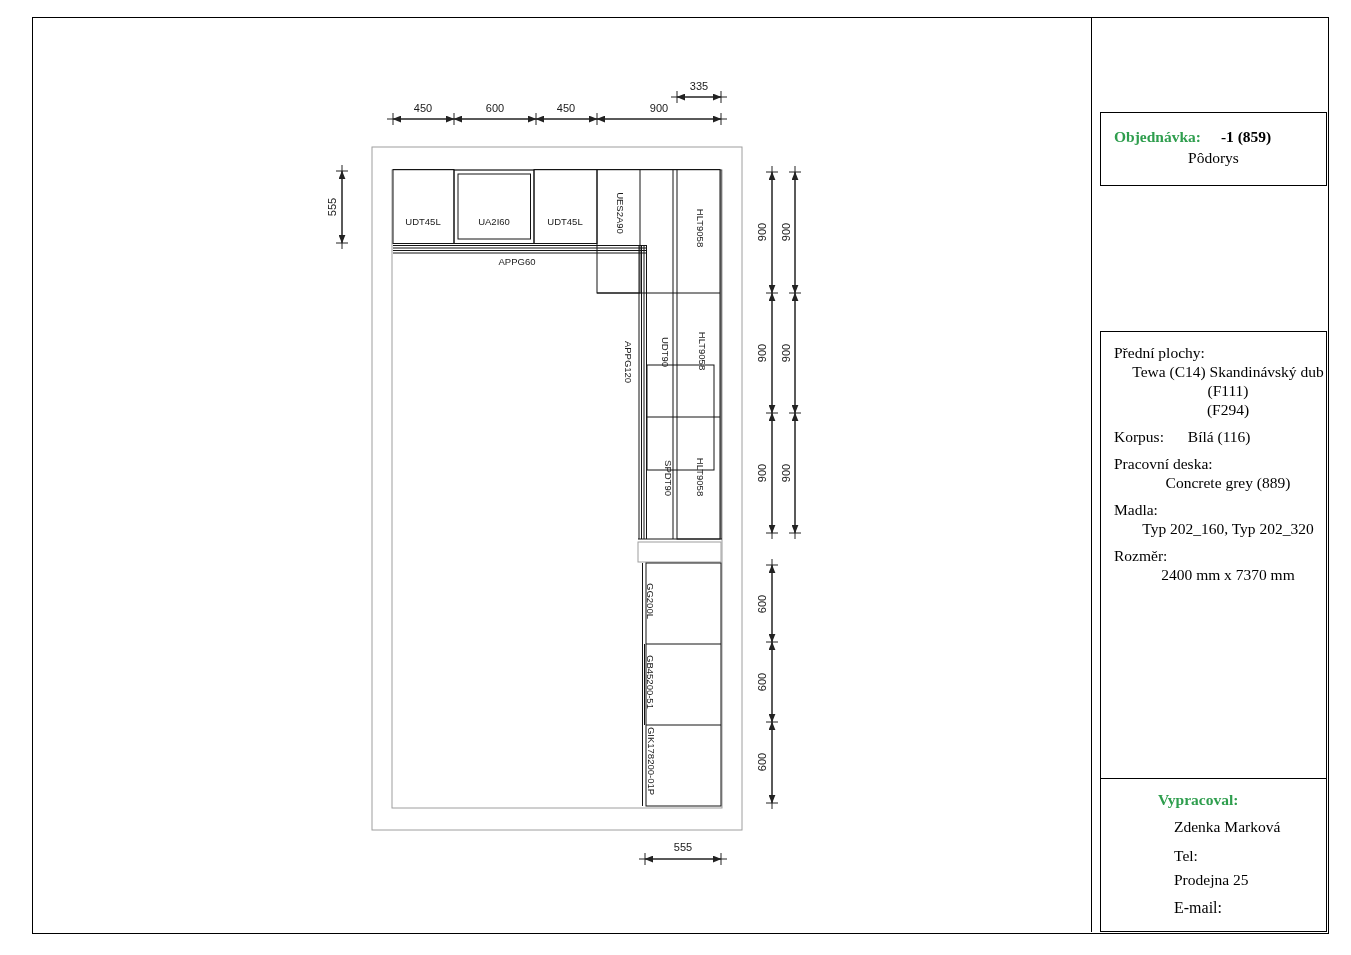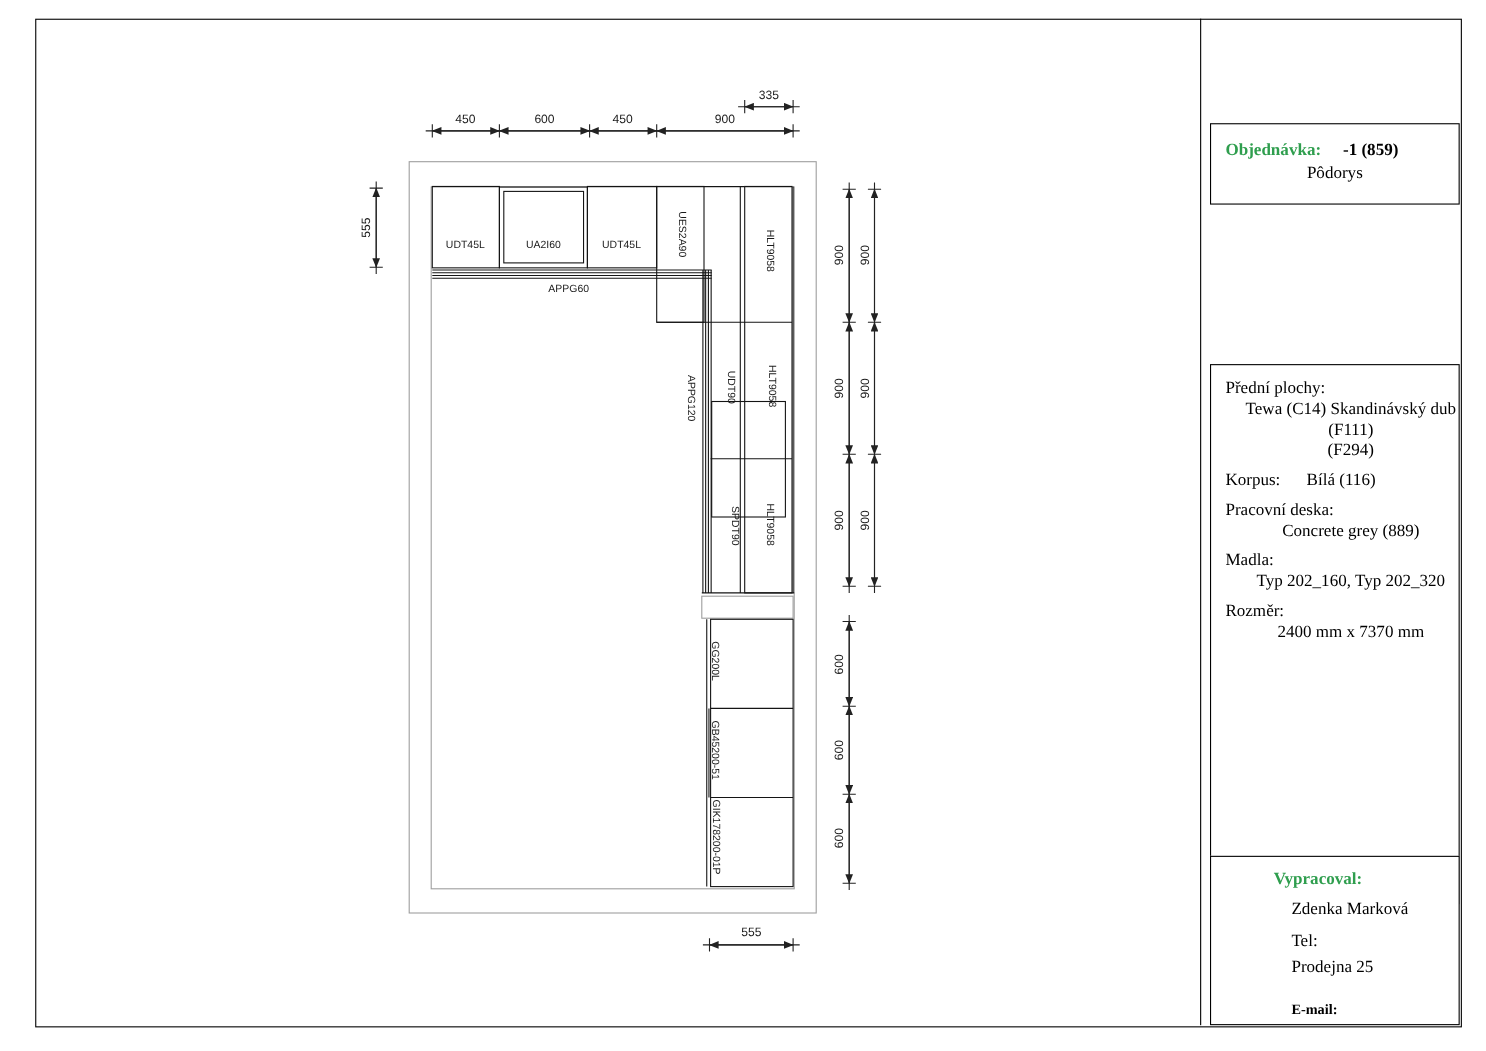--- a/index.html
+++ b/index.html
@@ -55,21 +55,21 @@
   .m-h{padding-left:13px;}
   .m-i{padding-left:29px;text-align:center;}
   .mt8{margin-top:8px;}
   #mat-korpus .kv{margin-left:20px;}
 
   #auth-box{top:778px;height:154px;padding-top:11px;box-sizing:border-box;line-height:19px;padding-left:44px;}
   #auth-head{padding-left:13px;}
   #auth-name{padding-left:29px;margin-top:8px;}
   #auth-tel{padding-left:29px;margin-top:10px;}
   #auth-store{padding-left:29px;margin-top:5px;}
-  #auth-email{padding-left:29px;margin-top:19px;font-size:13px;font-weight:bold;}
+  #auth-email{padding-left:29px;margin-top:9px;font-size:16px;}
 </style>
 </head>
 <body>
 
 <div id="stage">
 
   <div class="abs" id="page-frame"></div>
   <div class="abs" id="panel-sep"></div>
 
   <svg id="plan-svg" width="1100" height="955" viewBox="0 0 1100 955">

